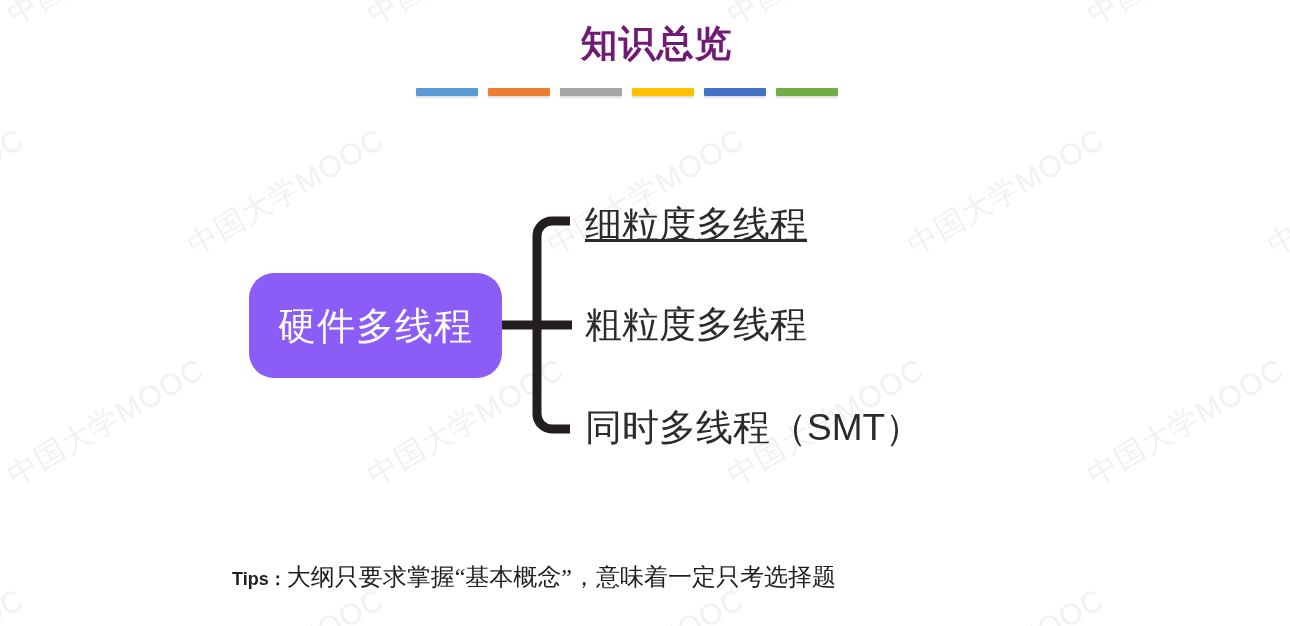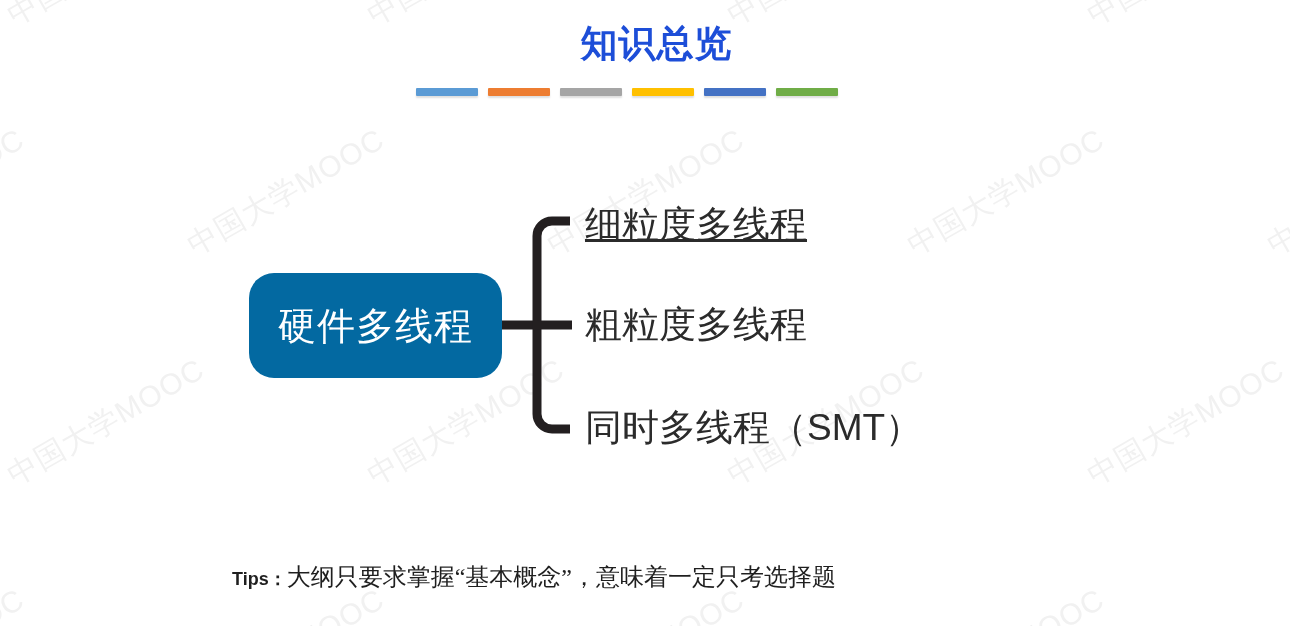--- a/index.html
+++ b/index.html
@@ -156,21 +156,21 @@
     <div class="wm" style="color: rgb(241, 241, 241); transform: rotate(-30deg); left: 1080px; top: 460px;">中国大学MOOC</div>
     <div class="wm" style="color: rgb(241, 241, 241); transform: rotate(-30deg); left: -180px; top: 690px;">中国大学MOOC</div>
     <div class="wm" style="color: rgb(241, 241, 241); transform: rotate(-30deg); left: 180px; top: 690px;">中国大学MOOC</div>
     <div class="wm" style="color: rgb(241, 241, 241); transform: rotate(-30deg); left: 540px; top: 690px;">中国大学MOOC</div>
     <div class="wm" style="color: rgb(241, 241, 241); transform: rotate(-30deg); left: 900px; top: 690px;">中国大学MOOC</div>
     <div class="wm" style="color: rgb(241, 241, 241); transform: rotate(-30deg); left: 1260px; top: 690px;">中国大学MOOC</div>
   </div>
 
 <div id="content">
 
-  <div id="slide-title" style="color: #1d4ed8; padding-left: 23px;">知识总览</div>
+  <div id="slide-title" style="color: #701a75; padding-left: 23px;">知识总览</div>
 
   <div id="title-underline-bars">
     <span class="bar" style="background: rgb(91, 155, 213);"></span>
     <span class="bar" style="background: rgb(237, 125, 49);"></span>
     <span class="bar" style="background: rgb(165, 165, 165);"></span>
     <span class="bar" style="background: rgb(255, 192, 0);"></span>
     <span class="bar" style="background: rgb(68, 114, 196);"></span>
     <span class="bar" style="background: rgb(112, 173, 71);"></span>
   </div>
 
@@ -178,21 +178,21 @@
 
     <svg id="branch-connectors" width="1290" height="520">
 
       <path d="M 502 325 L 537 325" fill="none" stroke="#231f20" stroke-width="9" stroke-linecap="butt"></path>
 
       <path d="M 570 221 L 552 221 A 15 15 0 0 0 537 236 L 537 414 A 15 15 0 0 0 552 429 L 570 429" fill="none" stroke="#231f20" stroke-width="9" stroke-linejoin="round"></path>
 
       <path d="M 537 325 L 572 325" fill="none" stroke="#231f20" stroke-width="9" stroke-linecap="butt"></path>
     </svg>
 
-    <div id="root-node" style="background: #0369a1;">
+    <div id="root-node" style="background: #8b5cf6;">
       <span id="root-node-label" style="color: rgb(255, 255, 255);">硬件多线程</span>
     </div>
 
     <div class="branch-label" id="branch-label-0">细粒度多线程</div>
 
     <div class="branch-label" id="branch-label-2">同时多线程（SMT）</div>
 
     <div class="branch-label" id="branch-label-1">粗粒度多线程</div>
   </div>
 

